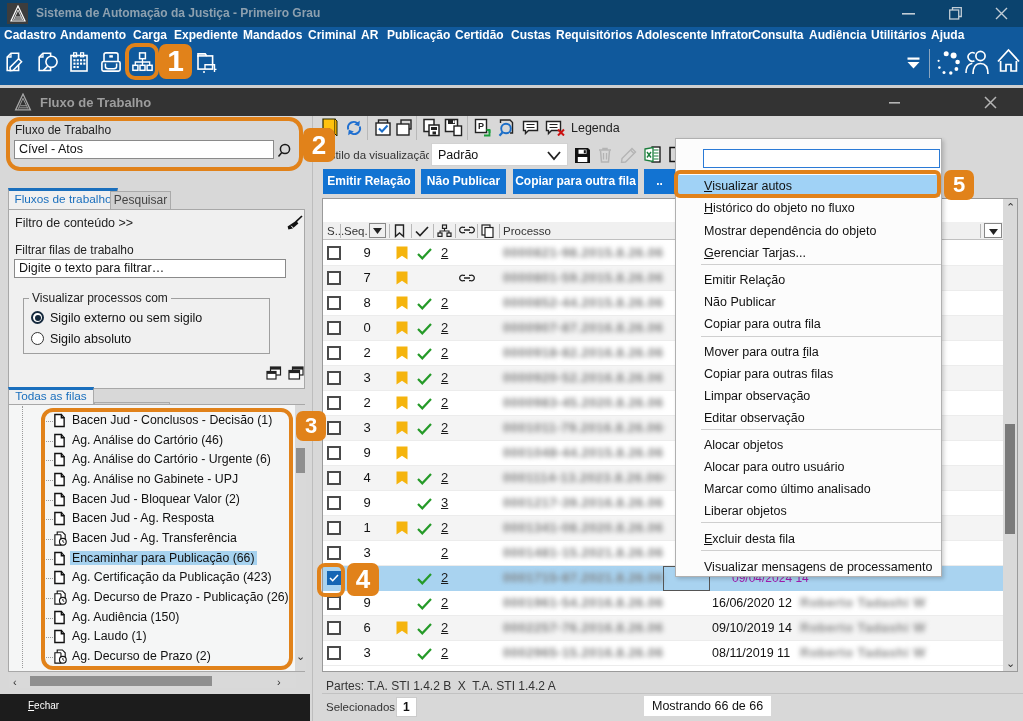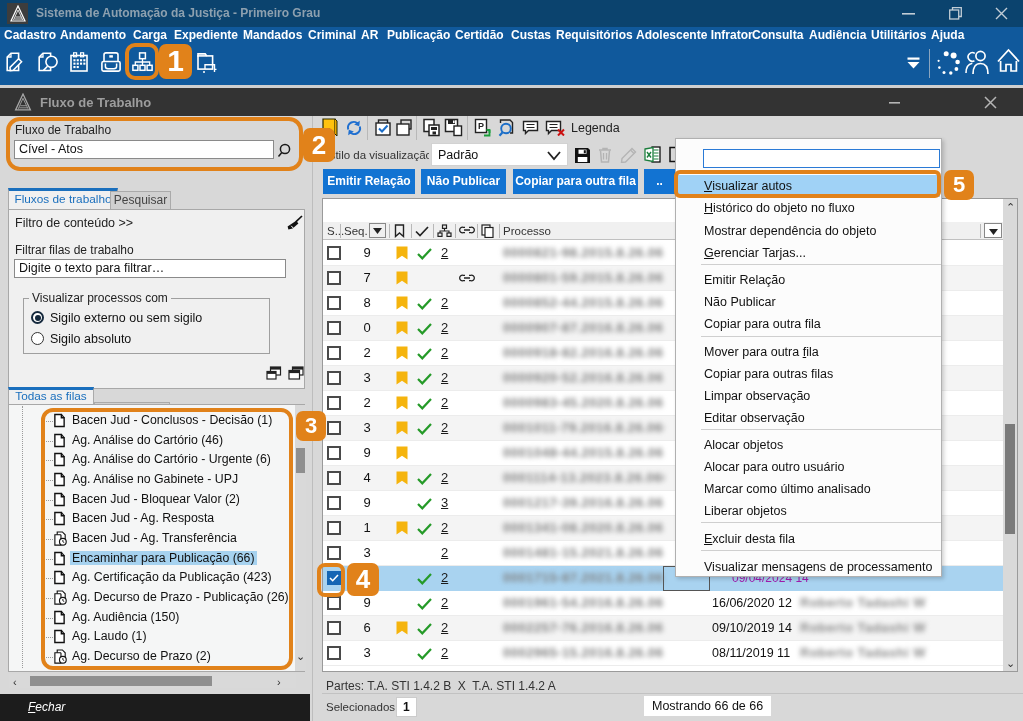--- a/index.html
+++ b/index.html
@@ -369,21 +369,21 @@
   <div class="sb" style="left:295px; top:405px; width:11px; height:266px;"></div>
   <div class="sbthumb" style="left:296px; top:448px; width:9px; height:25px;"></div>
   <div class="arr" style="left:296px; top:650px;">⌄</div>
 
   <div class="sb" style="left:9px; top:674px; width:287px; height:14px;"></div>
   <div class="arr" style="left:13px; top:676px;">‹</div>
   <div class="arr" style="left:277px; top:676px;">›</div>
   <div class="sbthumb" style="left:30px; top:676px; width:182px; height:10px;"></div>
 
   <div class="abs" style="left:0px; top:694px; width:310px; height:27px; background:#1c1c1c;">
-    <span style="position:absolute; left:28px; top:6px; color:#fff; font-size:12px;font-style:italic;"><u>F</u>echar</span>
+    <span style="position:absolute; left:28px; top:6px; color:#fff; font-size:10px;"><u>F</u>echar</span>
   </div>
 
   <div id="rtoolbar">
 
     <svg class="abs" style="left:322px; top:118px;" width="16" height="20" viewBox="0 0 16 20">
       <path d="M1 1 H13 V16 L7 11 L1 16 Z" fill="#ffc20e" stroke="#2a2a00" stroke-width="1.2"></path>
       <path d="M13 1 L15 3 V18 L13 16" fill="#e8a800" stroke="#2a2a00" stroke-width="1"></path>
     </svg>
 
     <svg class="abs" style="left:345px; top:120px;" width="18" height="16" viewBox="0 0 18 16">

